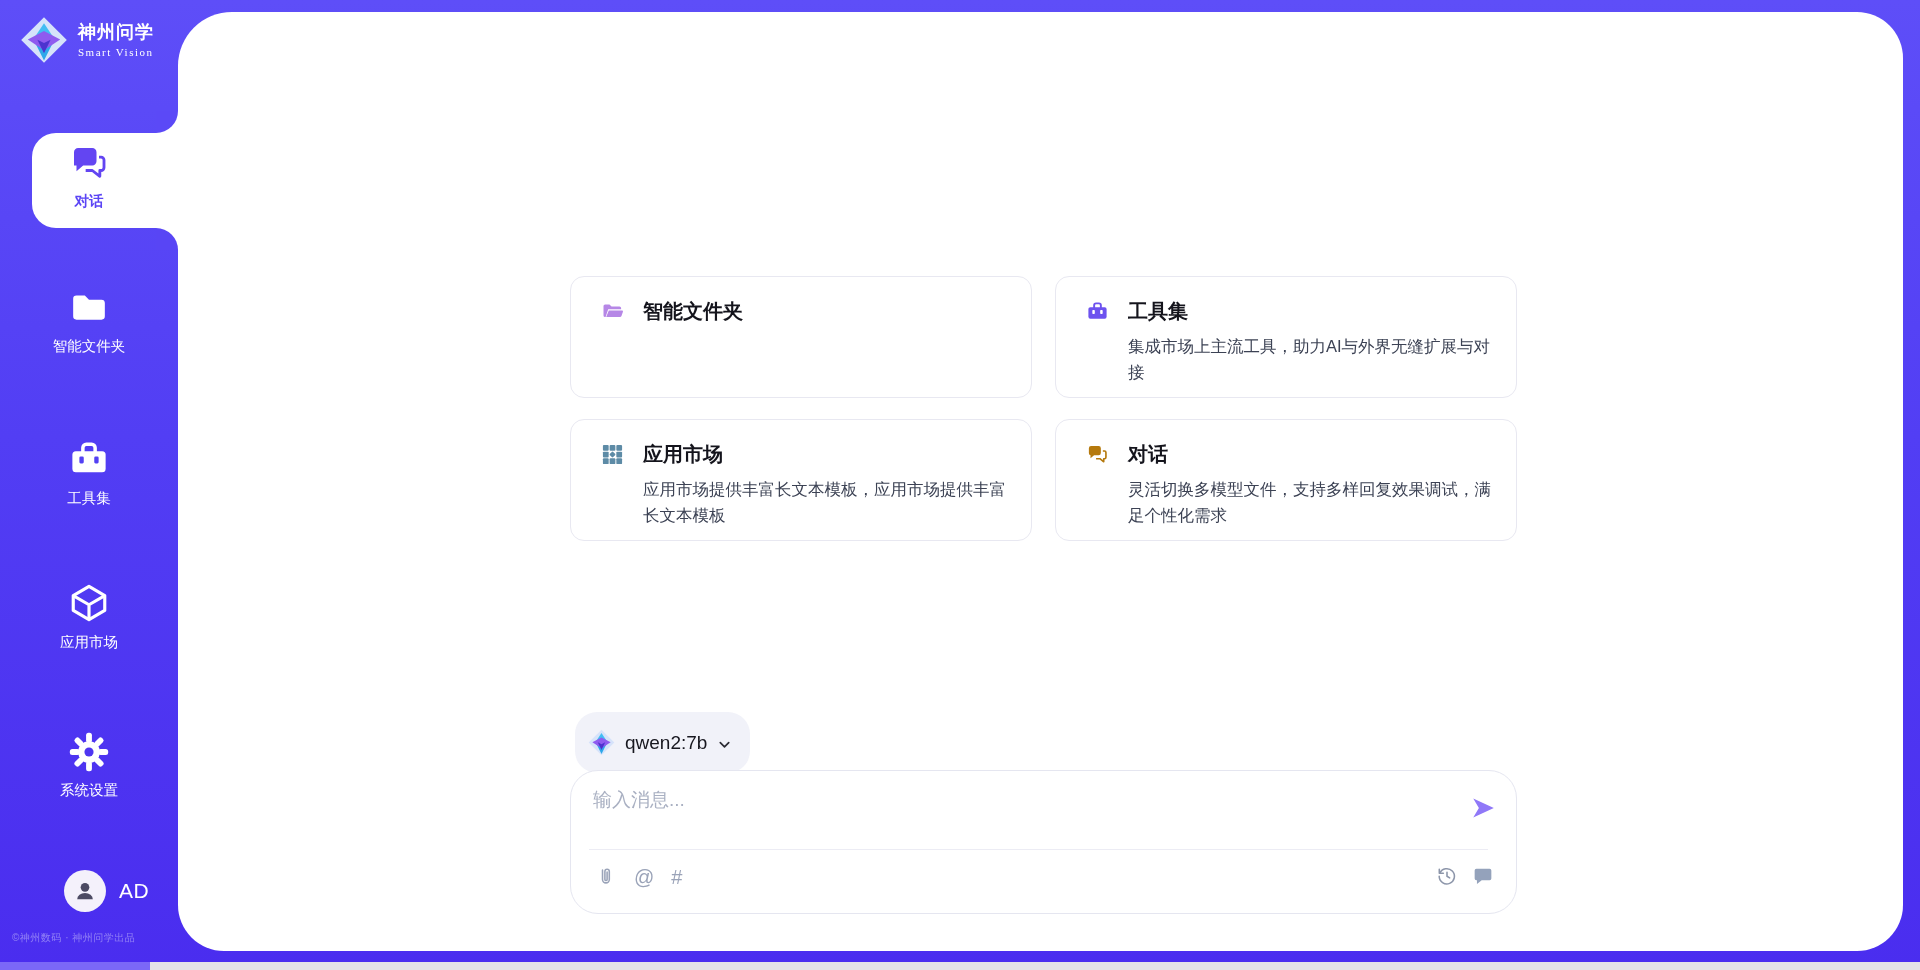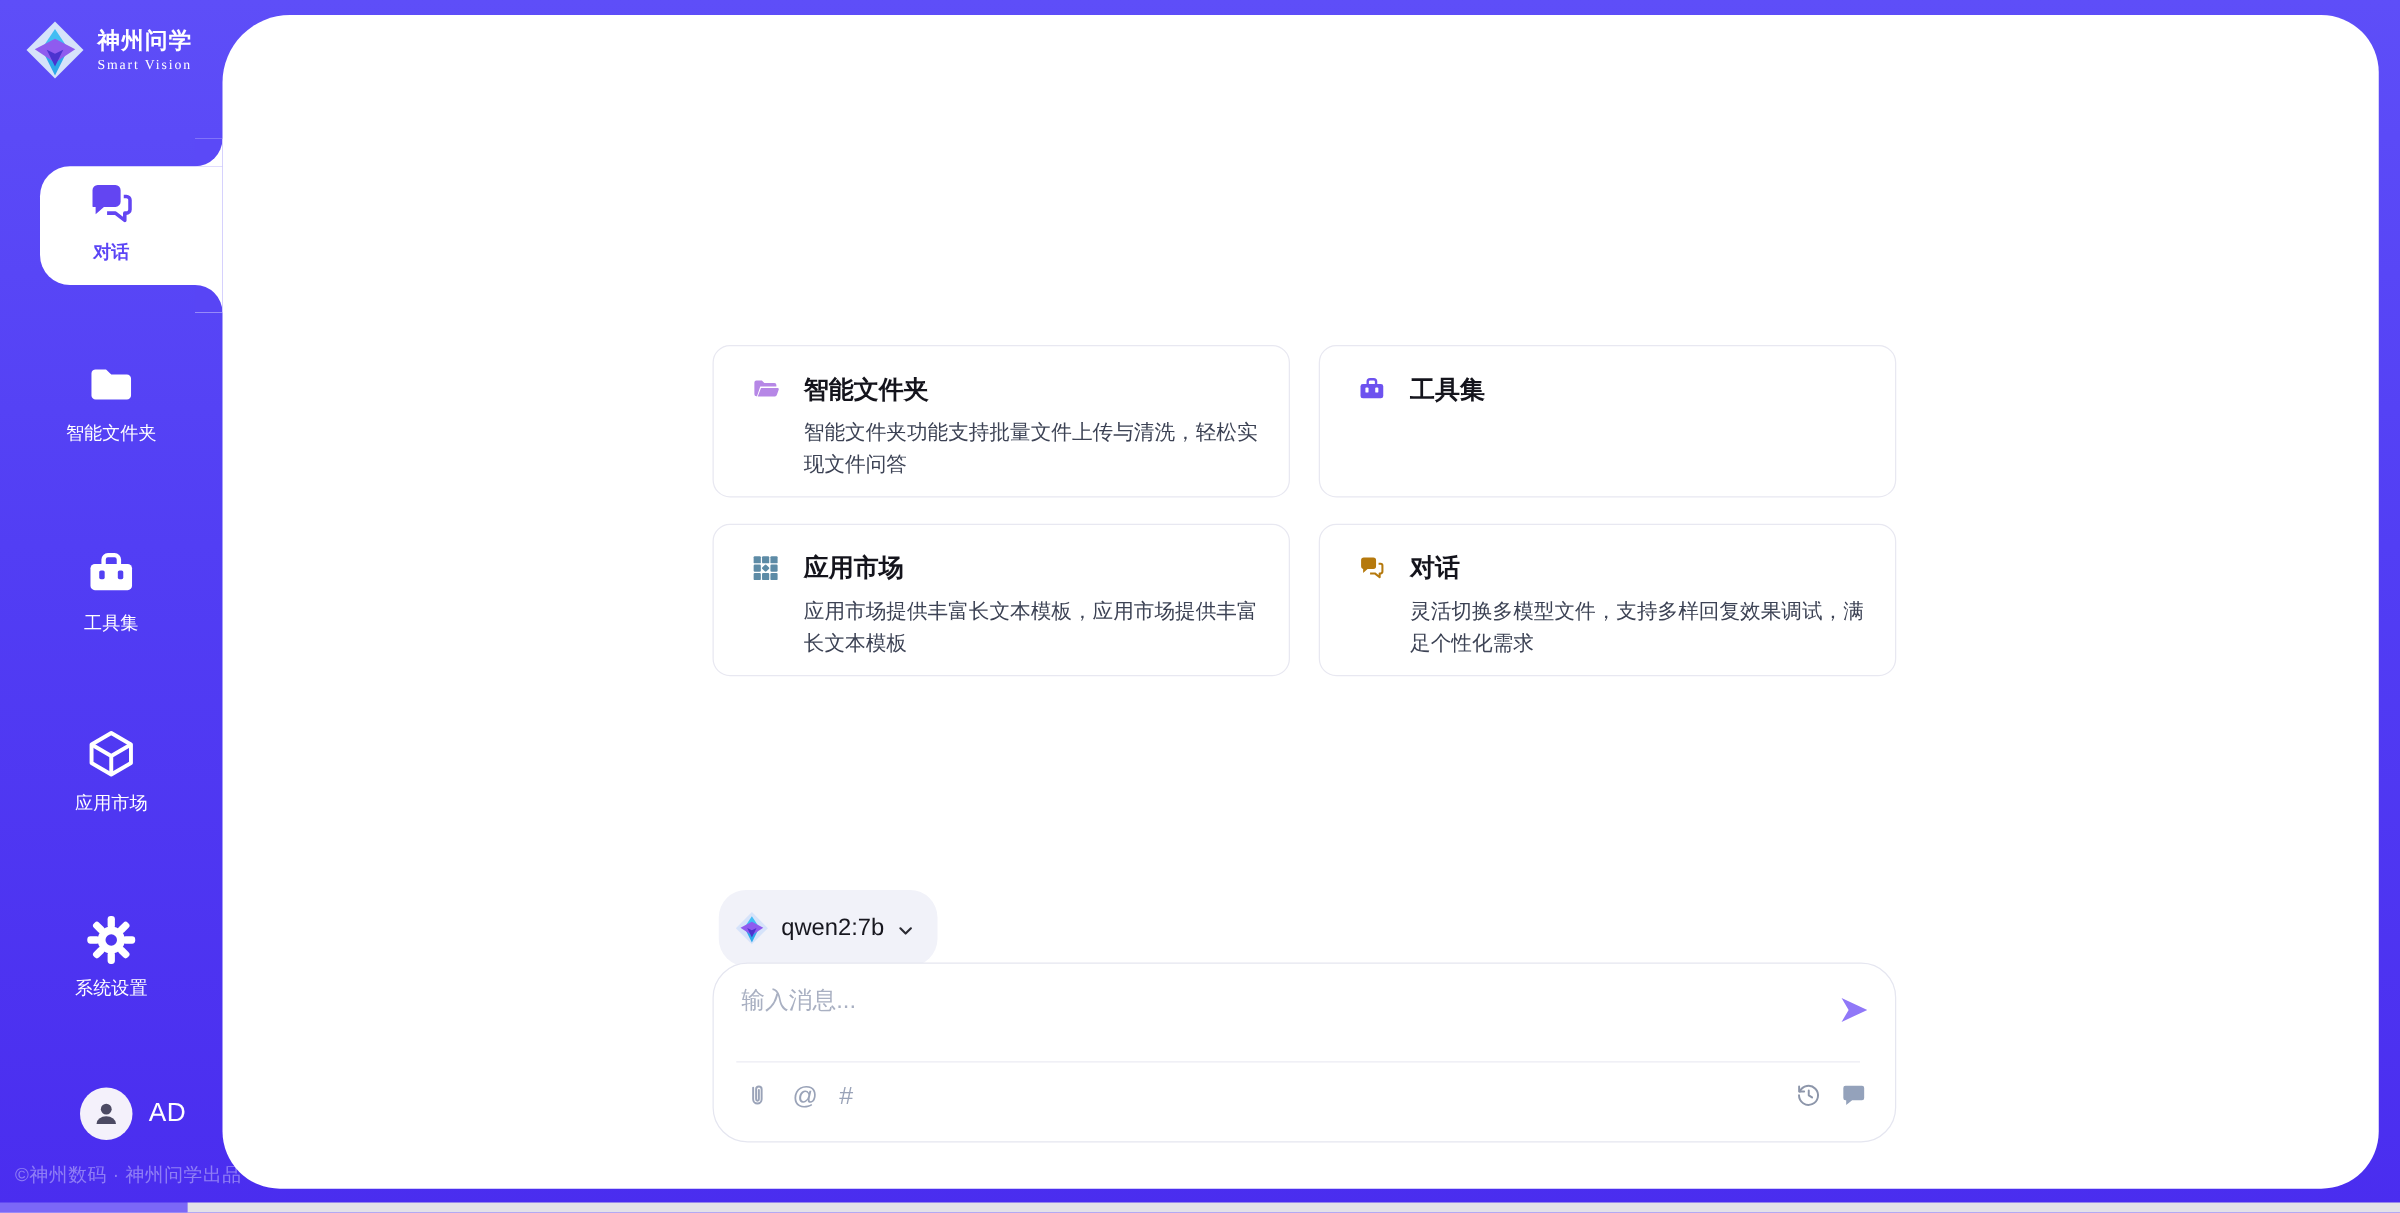--- a/index.html
+++ b/index.html
@@ -33,21 +33,21 @@
   .nav-market   { top:582px; }
   .nav-settings { top:732px;font-family:Liberation Serif, serif; }
 
   .user-row { position:absolute; left:0; top:870px; width:178px; display:flex;
               align-items:center; justify-content:center; gap:13px; cursor:pointer;padding-left:35px; }
   .avatar { width:42px; height:42px; border-radius:50%; background:#f4f1fb;
             display:flex; align-items:center; justify-content:center; }
   .user-name { color:#fff; font-size:21px; letter-spacing:.5px; }
 
   .side-footer { position:absolute; left:12px; top:931px; color:rgba(255,255,255,.38);
-                 font-size:15px; letter-spacing:.5px; }
+                 font-size:10px; letter-spacing:.5px; }
 
   .strip-purple { position:absolute; left:0; bottom:0; width:150px; height:8px; background:#7b68f7; }
   .strip-gray   { position:absolute; left:150px; right:0; bottom:0; height:8px; background:#e3e2e8; }
 
   
   .panel { position:absolute; left:178px; top:12px; width:1725px; height:939px;
            background:#fff; border-radius:54px 46px 46px 46px; }
 
   .hero { position:absolute; left:393px; top:147px; display:flex; align-items:center; gap:22px; }
   .hero-gem { width:78px; height:78px; }
@@ -190,35 +190,35 @@
     <div class="card">
       <div class="card-head">
         <span class="card-icon">
           <svg width="24" height="24" viewBox="0 0 24 24" fill="#b687e6">
             <path d="M2.5 6 a1.6 1.6 0 0 1 1.6-1.6 h4.4 l2 2 h8 a1.6 1.6 0 0 1 1.6 1.6 v1.2 H7.2 L4.6 17 h-.5 A1.6 1.6 0 0 1 2.5 15.4 z"></path>
             <path d="M7.8 10.4 h13.2 a1 1 0 0 1 .95 1.3 l-1.5 4.3 a1.6 1.6 0 0 1 -1.5 1.1 H5.2 z"></path>
           </svg>
         </span>
         <span class="card-title">智能文件夹</span>
       </div>
-      <div class="card-desc">智能文件夹功能支持批量文件上传与清洗，轻松实现文件问答</div>
     </div>
 
     <div class="card">
       <div class="card-head">
         <span class="card-icon">
           <svg width="23" height="23" viewBox="0 0 24 24">
             <path d="M8.5 8.5 v-3 a2 2 0 0 1 2-2 h3 a2 2 0 0 1 2 2 v3" fill="none" stroke="#6d52ef" stroke-width="2"></path>
             <rect x="2.5" y="7.5" width="19" height="12" rx="2" fill="#6d52ef"></rect>
             <rect x="6.6" y="10.5" width="2.6" height="4.2" rx="0.8" fill="#fff"></rect>
             <rect x="14.8" y="10.5" width="2.6" height="4.2" rx="0.8" fill="#fff"></rect>
           </svg>
         </span>
         <span class="card-title">工具集</span>
       </div>
+      <div class="card-desc">集成市场上主流工具，助力AI与外界无缝扩展与对接</div>
     </div>
 
     <div class="card">
       <div class="card-head">
         <span class="card-icon">
           <svg width="23" height="23" viewBox="0 0 24 24" fill="#5d8ba6">
             <rect x="2" y="2" width="6" height="6" rx="1"></rect>
               <rect x="9" y="2" width="6" height="6" rx="1"></rect>
               <rect x="16" y="2" width="6" height="6" rx="1"></rect>
             <rect x="2" y="9" width="6" height="6" rx="1"></rect>

